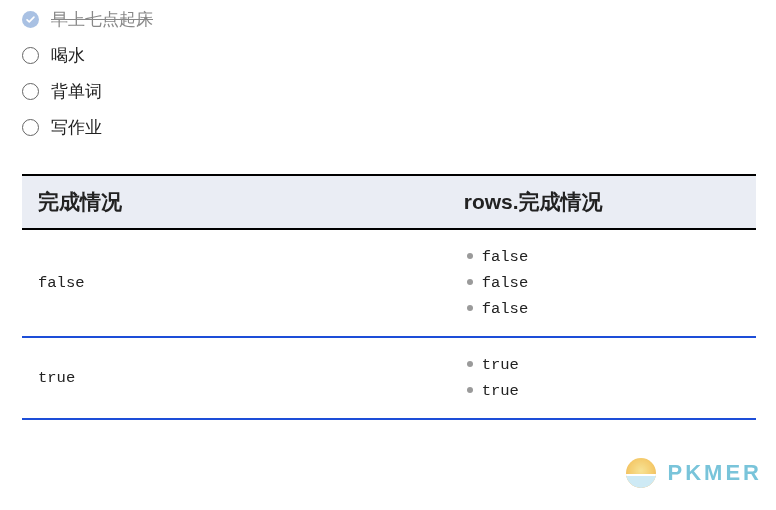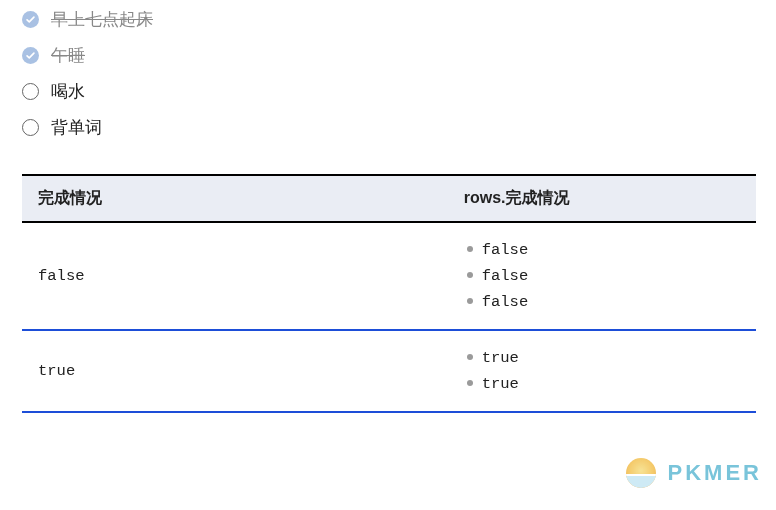--- a/index.html
+++ b/index.html
@@ -59,21 +59,21 @@
     width: 100%;
     border-collapse: collapse;
     margin-top: 6px;
   }
   table.data thead tr {
     background: #eaedf4;
   }
   table.data th {
     text-align: left;
     font-weight: 700;
-    font-size: 16px;
+    font-size: 21px;
     padding: 12px 16px 12px 16px;
     border-top: 2px solid #000;
     border-bottom: 2px solid #000;
     margin-top: 40px;
   }
   table.data td {
     padding: 14px 16px;
     border-bottom: 2px solid #1d4ed8;
     vertical-align: middle;
     font-family: "SFMono-Regular", Consolas, "Liberation Mono", monospace;
@@ -146,34 +146,30 @@
   <div class="todo-list">
     <div class="todo-item">
       <span class="checkbox checked">
           <svg viewBox="0 0 16 16">
             <path d="M3 8.5 L6.2 11.5 L13 4.5" stroke="#fff" stroke-width="2.4" fill="none" stroke-linecap="round" stroke-linejoin="round"></path>
           </svg>
         </span>
       <span class="todo-label done">早上七点起床</span>
     </div>
     <div class="todo-item">
-      <span class="checkbox checked">
-          <svg viewBox="0 0 16 16">
-            <path d="M3 8.5 L6.2 11.5 L13 4.5" stroke="#fff" stroke-width="2.4" fill="none" stroke-linecap="round" stroke-linejoin="round"></path>
-          </svg>
-        </span>
-      <span class="todo-label done">午睡</span>
-    </div>
-    <div class="todo-item">
       <span class="checkbox unchecked"></span>
       <span class="todo-label">喝水</span>
     </div>
     <div class="todo-item">
       <span class="checkbox unchecked"></span>
       <span class="todo-label">背单词</span>
+    </div>
+    <div class="todo-item">
+      <span class="checkbox unchecked"></span>
+      <span class="todo-label">写作业</span>
     </div>
   </div>
 
   <table class="data">
     <thead>
       <tr>
         <th>完成情况</th>
         <th>rows.完成情况</th>
       </tr>
     </thead>

